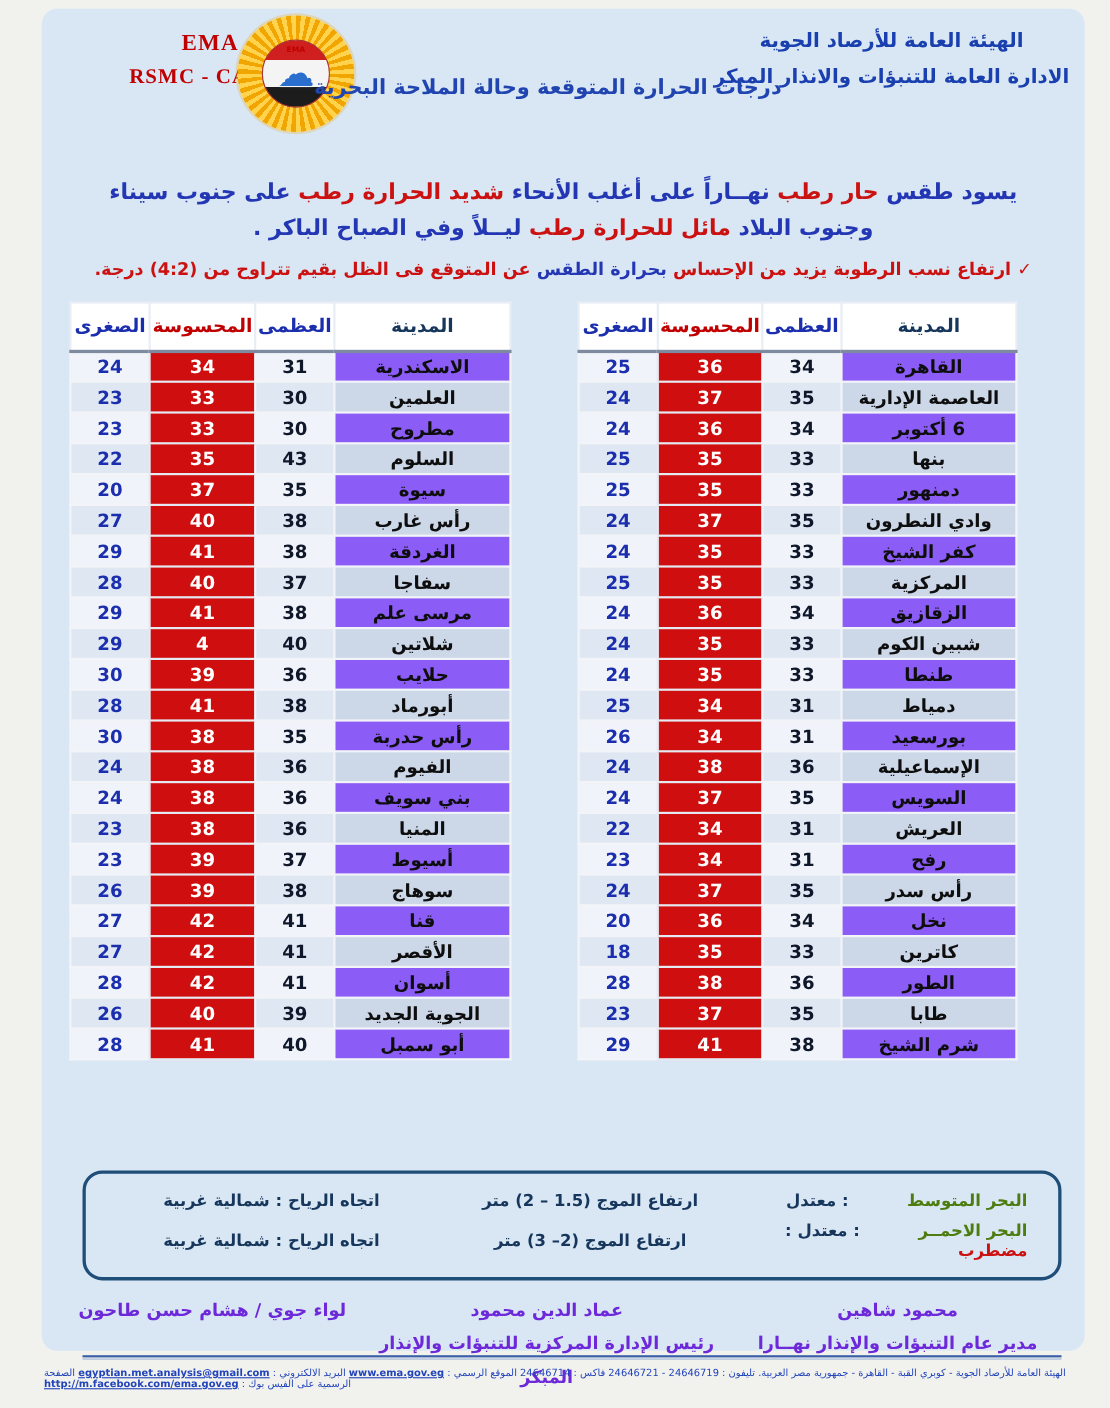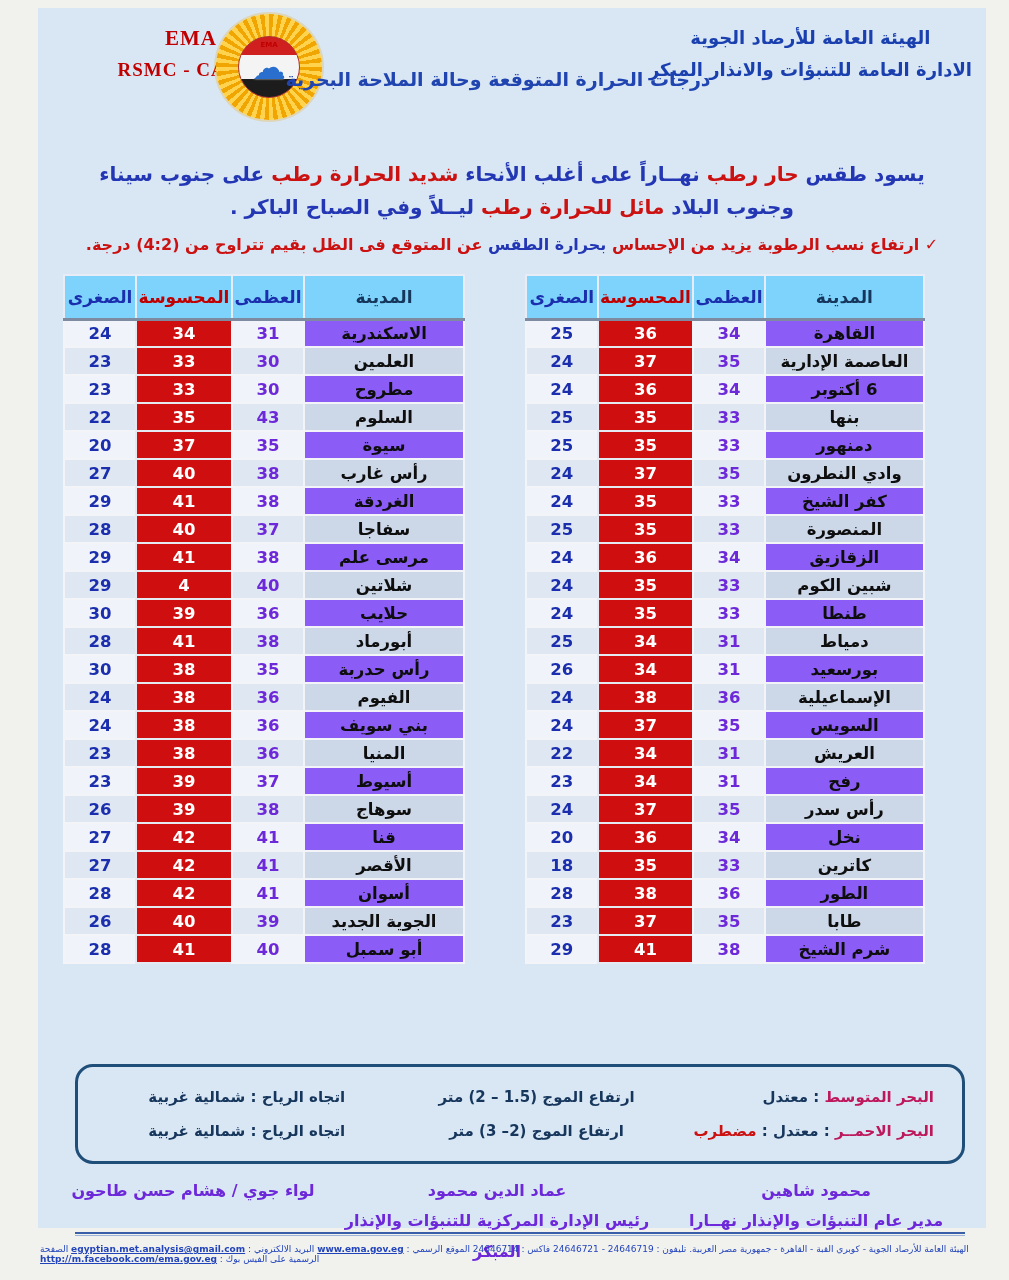--- a/index.html
+++ b/index.html
@@ -1,18 +1,18 @@
 <!DOCTYPE html>
 <html lang="ar"><head>
 <meta charset="utf-8">
 <style>
   * { margin:0; padding:0; box-sizing:border-box; }
   body { font-family:"DejaVu Sans", sans-serif; background:#ffffff; }
   .page { position:relative; width:1009px; height:1280px; background:#f1f1ee; overflow:hidden; }
-  .doc  { position:absolute; left:38px; top:8px; width:948px; height:1220px; background:#d9e7f5; }
+  .doc  { position:absolute; left:38px; top:8px; width:948px; height:1220px; background:#d9e7f5;border-radius:14px; }
 
   
   .ema-block { position:absolute; left:28px; top:18px; width:250px; text-align:center;
                font-family:"Liberation Serif", serif; font-weight:bold; color:#c00000; }
   .ema-line1 { font-size:21px; letter-spacing:1px; }
   .ema-line2 { font-size:19px; margin-top:8px; letter-spacing:1px; }
 
   .sun { position:absolute; left:178px; top:6px; width:106px; height:106px; border-radius:50%;
          background:repeating-conic-gradient(#f0a500 0deg 5deg, #ffd34d 5deg 10deg);
          box-shadow:0 0 0 2px rgba(240,165,0,.25); display:flex; align-items:center; justify-content:center; }
@@ -37,45 +37,45 @@
   .summary .red  { color:#cc1111; }
   .note { position:absolute; right:35px; left:35px; top:227px; direction:rtl; text-align:center;
           font-weight:bold; font-size:16px; }
   .note .blue { color:#2336b4; } .note .red { color:#cc1111; }
 
   
   .temps { position:absolute; top:266px; border-collapse:collapse; table-layout:fixed;
            direction:rtl; border:1px solid #8a94a6; }
   .temps-left  { left:25px;  width:402px; }
   .temps-right { left:487px; width:400px; }
-  .temps th { background:#7dd3fc; height:44px; font-size:17px; font-weight:bold;
+  .temps th { background:#ffffff; height:44px; font-size:17px; font-weight:bold;
               border:2px solid #e8edf5; border-bottom:3px solid #7d8aa0; }
   .temps th.city  { color:#16365c; width:40%; }
   .temps th.max   { color:#1b2fae; width:18%; }
   .temps th.feels { color:#c00000; width:24%; }
   .temps th.min   { color:#1b2fae; width:18%; }
   .temps td { height:28px; text-align:center; font-weight:bold; font-size:16.5px;
               border:2px solid #f2f4f8; }
   .temps td.city  { color:#0e0e0e; background:#8b5cf6; }
-  .temps td.max   { color:#6d28d9; background:#f0f3f9; }
+  .temps td.max   { color:#0f172a; background:#f0f3f9; }
   .temps td.feels { color:#ffffff; background:#cf0f0f; border-color:#e5e9f1; }
   .temps td.min   { color:#1b2fae; background:#f0f3f9; }
   .temps tr:nth-child(even) td.city { background:#ccd7e8; }
   .temps tr:nth-child(even) td.max,
   .temps tr:nth-child(even) td.min  { background:#dfe7f3; }
 
   
   .marine { position:absolute; left:37px; top:1056px; width:890px; height:100px;
             border:3px solid #1f4e79; border-radius:18px; direction:rtl;
             display:flex; flex-direction:column; justify-content:space-evenly; padding:6px 28px; }
   .marine-row { display:flex; align-items:center; font-weight:bold; font-size:15px; color:#16365c; }
   .marine-row .sea   { width:30%; text-align:right; }
   .marine-row .wave  { width:36%; text-align:center; }
   .marine-row .wind  { width:34%; text-align:center; }
-  .sea .lbl { color:#be185d; } .sea .red { color:#cc1111; }
+  .sea .lbl { color:#4d7c0f;margin-left:48px; } .sea .red { color:#cc1111; }
 
   
   .sigs { position:absolute; left:20px; right:20px; top:1168px; direction:rtl;
           display:flex; justify-content:space-between; }
   .sig { text-align:center; color:#6d28d9; font-weight:bold; font-size:16px; line-height:1.9; }
   .sig-1 { width:300px; } .sig-2 { width:330px; } .sig-3 { width:270px; }
 
   
   .footer-rule { position:absolute; left:75px; width:890px; top:1232px; height:4px;
                  border-top:2px solid #3a5fa8; border-bottom:1px solid #9db4d8; }
@@ -308,21 +308,21 @@
             <td class="feels">37</td>
             <td class="min">24</td>
           </tr>
           <tr>
             <td class="city">كفر الشيخ</td>
             <td class="max">33</td>
             <td class="feels">35</td>
             <td class="min">24</td>
           </tr>
           <tr>
-            <td class="city">المنصورة</td>
+            <td class="city">المركزية</td>
             <td class="max">33</td>
             <td class="feels">35</td>
             <td class="min">25</td>
           </tr>
           <tr>
             <td class="city">الزقازيق</td>
             <td class="max">34</td>
             <td class="feels">36</td>
             <td class="min">24</td>
           </tr>

